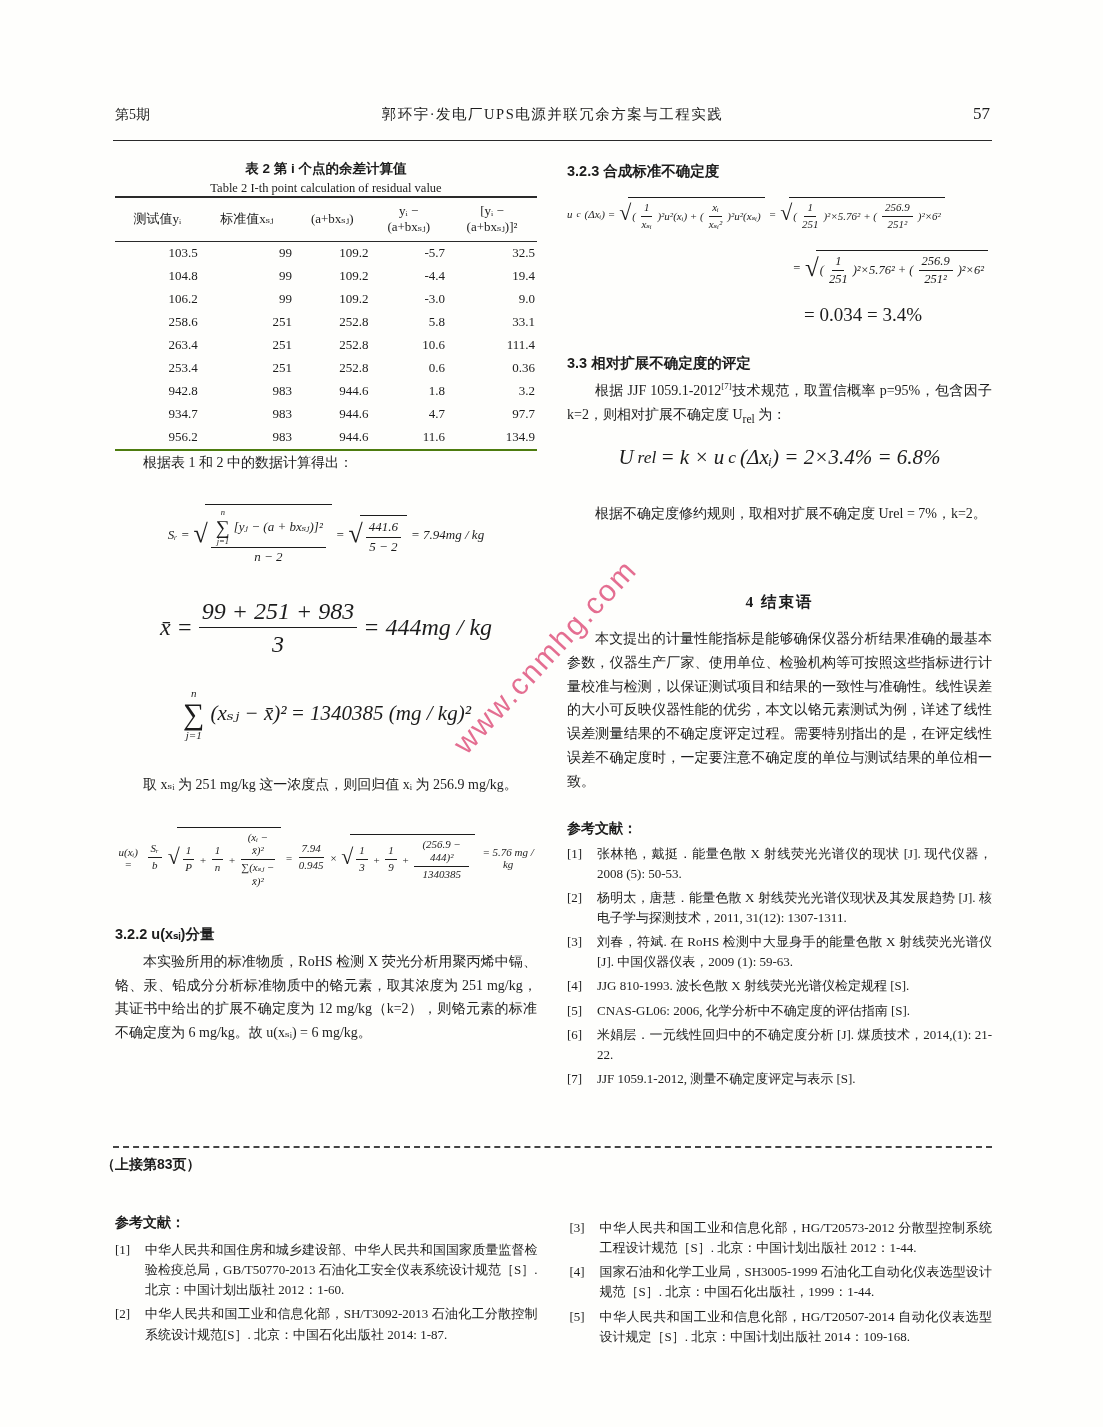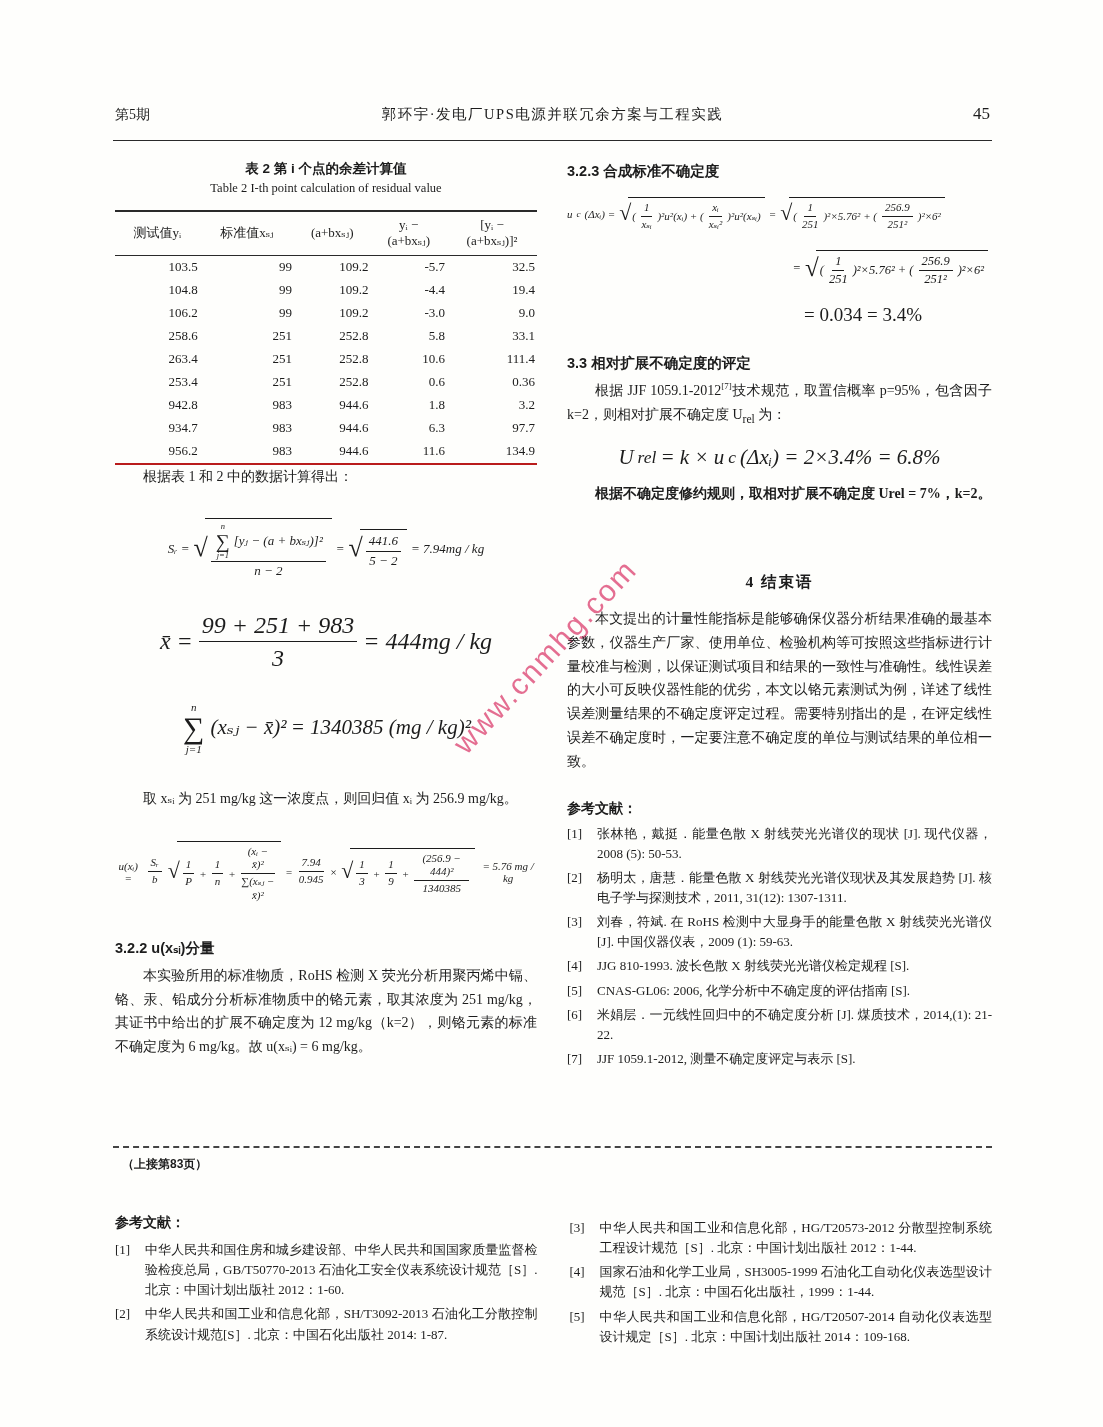--- a/index.html
+++ b/index.html
@@ -18,22 +18,22 @@
     border-top:1.6px solid #2a2a2a; }
 
   
   .col-left  { position:absolute; left:115px; top:160px; width:422px; }
   .col-right { position:absolute; left:567px; top:162px; width:425px; }
 
   
   .caption-zh { text-align:center; font-size:13.5px; font-weight:bold;
     font-family:"Liberation Sans","DejaVu Sans",sans-serif; }
   .caption-en { text-align:center; font-size:12.5px; margin-top:3px; }
-  table.t2 { width:100%; border-collapse:collapse; font-size:13px; margin-top:14px;
-    border-top:2px solid #2a2a2a; border-bottom:2px solid #b91c1c; }
+  table.t2 { width:100%; border-collapse:collapse; font-size:13px; 
+    border-top:2px solid #2a2a2a; border-bottom:2px solid #4d7c0f; }
   table.t2 th { font-weight:normal; border-bottom:1.2px solid #2a2a2a;
     padding:5px 2px; white-space:pre-line; line-height:1.25; text-align:center; }
   table.t2 td { text-align:right; padding:3.5px 2px; }
 
   
   .para { font-size:14px; line-height:1.7; text-align:justify; text-indent:2em; margin:0; }
   .sec-heading { font-family:"Liberation Sans","DejaVu Sans",sans-serif;
     font-weight:bold; font-size:14.5px; margin:0; }
   .chap-heading { font-size:15.5px; letter-spacing:2px; margin:0; }
   .refs-title { font-family:"Liberation Sans","DejaVu Sans",sans-serif;
@@ -68,41 +68,41 @@
   .f3 { margin-top:28px; font-size:21px; }
   .f4 { margin-top:30px; font-size:11px; }
   .f5l1 { margin-top:16px; font-size:11px; justify-content:flex-start; }
   .f5l2 { margin-top:18px; font-size:12.5px; justify-content:flex-end; padding-right:4px; }
   .f5l3 { margin-top:16px; font-size:19px; justify-content:flex-end; padding-right:70px; font-style:normal; }
   .f6 { margin-top:16px; font-size:21px; }
 
   
   .dashed-rule { position:absolute; top:1146px; left:113px; width:879px;
     border-top:2px dashed #444; }
-  .continued-note { position:absolute; top:1156px; left:122px;
-    font-weight:bold; font-size:12px; font-family:"Liberation Sans","DejaVu Sans",sans-serif; }
+  .continued-note { position:absolute; top:1156px; left:101px;
+    font-weight:bold; font-size:14px; font-family:"Liberation Sans","DejaVu Sans",sans-serif; }
   .bottom-cols { position:absolute; top:1214px; left:115px; width:877px;
     display:flex; gap:32px; }
   .bottom-col { width:423px; }
 
   
   .watermark { position:absolute; left:408px; top:615px; width:320px;
     color:rgba(219,62,110,0.75); font-size:30px; letter-spacing:2px;
     font-family:"Liberation Sans","DejaVu Sans",sans-serif;
     transform:rotate(-47deg); transform-origin:center center; pointer-events:none; }
 </style>
 </head>
 <body>
 
 <div class="page">
 
   <div class="header">
     <span class="issue">第5期</span>
     <span class="title">郭环宇·发电厂UPS电源并联冗余方案与工程实践</span>
-    <span class="pageno">45</span>
+    <span class="pageno">57</span>
   </div>
   <div class="header-rule"></div>
 
   <div class="watermark">www.cnmhg.com</div>
 
   <div class="col-left">
 
     <div class="caption-zh">表 2  第 i 个点的余差计算值</div>
     <div class="caption-en">Table 2  I-th point calculation of residual value</div>
 
@@ -165,21 +165,21 @@
           <td>942.8</td>
           <td>983</td>
           <td>944.6</td>
           <td>1.8</td>
           <td>3.2</td>
         </tr>
         <tr>
           <td>934.7</td>
           <td>983</td>
           <td>944.6</td>
-          <td>6.3</td>
+          <td>4.7</td>
           <td>97.7</td>
         </tr>
         <tr>
           <td>956.2</td>
           <td>983</td>
           <td>944.6</td>
           <td>11.6</td>
           <td>134.9</td>
         </tr>
       </tbody>
@@ -368,21 +368,21 @@
     <p class="para" style="margin-top:6px;"><span>根据 JJF 1059.1-2012</span><sup class="supref">[7]</sup><span>技术规范，取置信概率 p=95%，包含因子 k=2，则相对扩展不确定度 U</span><sub>rel</sub><span> 为：</span></p>
 
     <div class="formula f6">
       <span>U</span>
         <sub>rel</sub>
         <span> = k × u</span>
         <sub>c</sub>
         <span>(Δxᵢ) = 2×3.4% =  6.8%</span>
     </div>
 
-    <p class="para" style="margin-top:12px;font-weight:bold;">根据不确定度修约规则，取相对扩展不确定度 Urel = 7%，k=2。</p>
+    <p class="para" style="margin-top:32px;">根据不确定度修约规则，取相对扩展不确定度 Urel = 7%，k=2。</p>
 
     <h3 class="chap-heading" style="margin-top:66px;text-align:center;">4  结束语</h3>
 
     <p class="para" style="margin-top:14px;">本文提出的计量性能指标是能够确保仪器分析结果准确的最基本参数，仪器生产厂家、使用单位、检验机构等可按照这些指标进行计量校准与检测，以保证测试项目和结果的一致性与准确性。线性误差的大小可反映仪器性能的优劣，本文以铬元素测试为例，详述了线性误差测量结果的不确定度评定过程。需要特别指出的是，在评定线性误差不确定度时，一定要注意不确定度的单位与测试结果的单位相一致。</p>
 
     <h4 class="refs-title" style="margin-top:26px;">参考文献：</h4>
 
     <div style="margin-top:6px;">
       <div class="ref">
         <span class="no">[1]</span>

